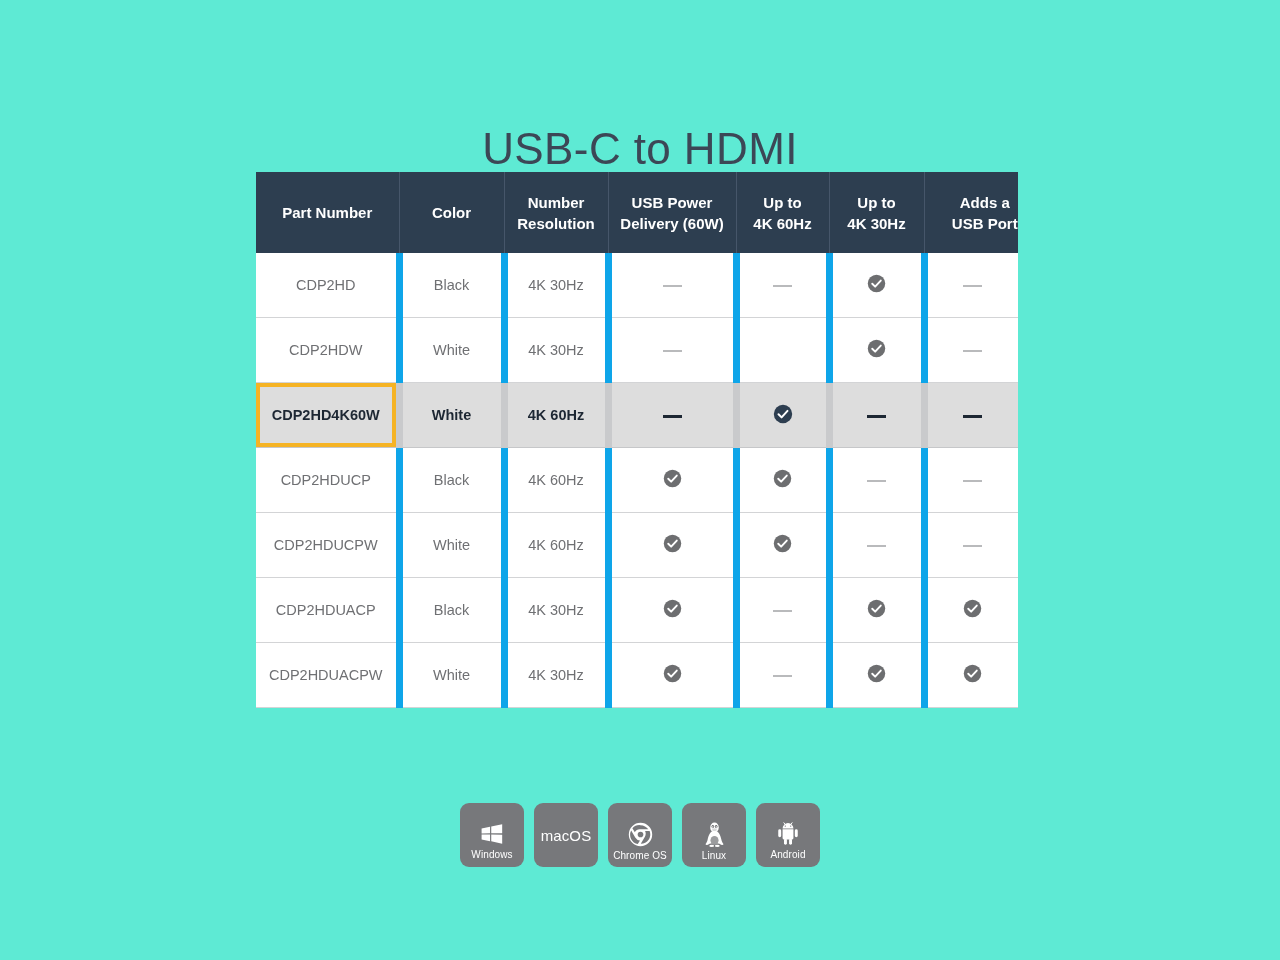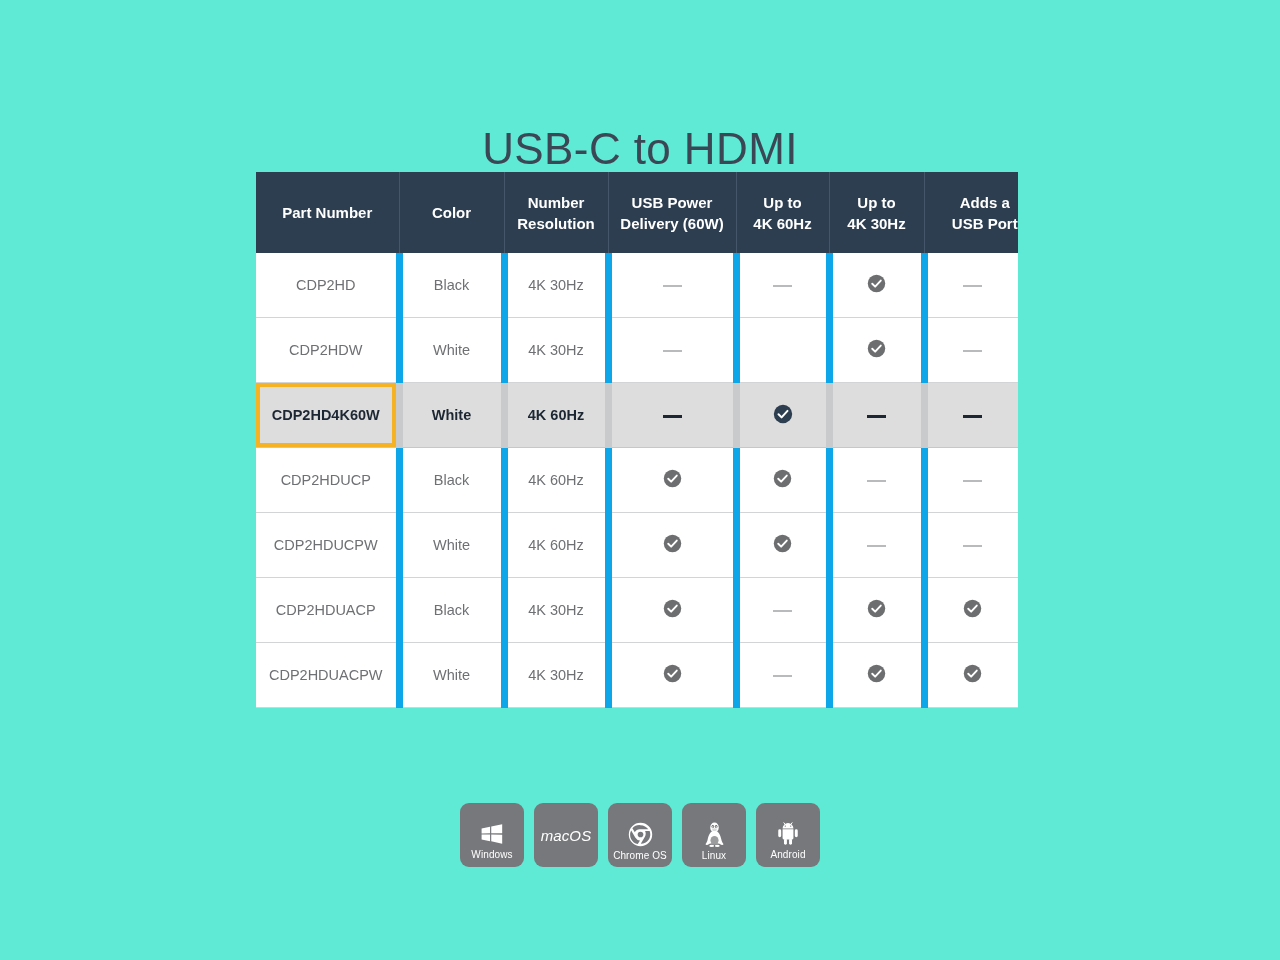--- a/index.html
+++ b/index.html
@@ -156,21 +156,20 @@
     letter-spacing: 0.1px;
   }
   .os-badge.text-only {
     justify-content: center;
     gap: 0;
     padding-top: 0;
   }
   .os-badge.text-only .os-label {
     font-size: 15px;
     line-height: 17px;
-    font-style: italic;
   }
 </style>
 </head>
 <body>
 
 <div class="page">
 
   <h1 class="title">USB-C to HDMI</h1>
 
   <div class="table-wrap">

